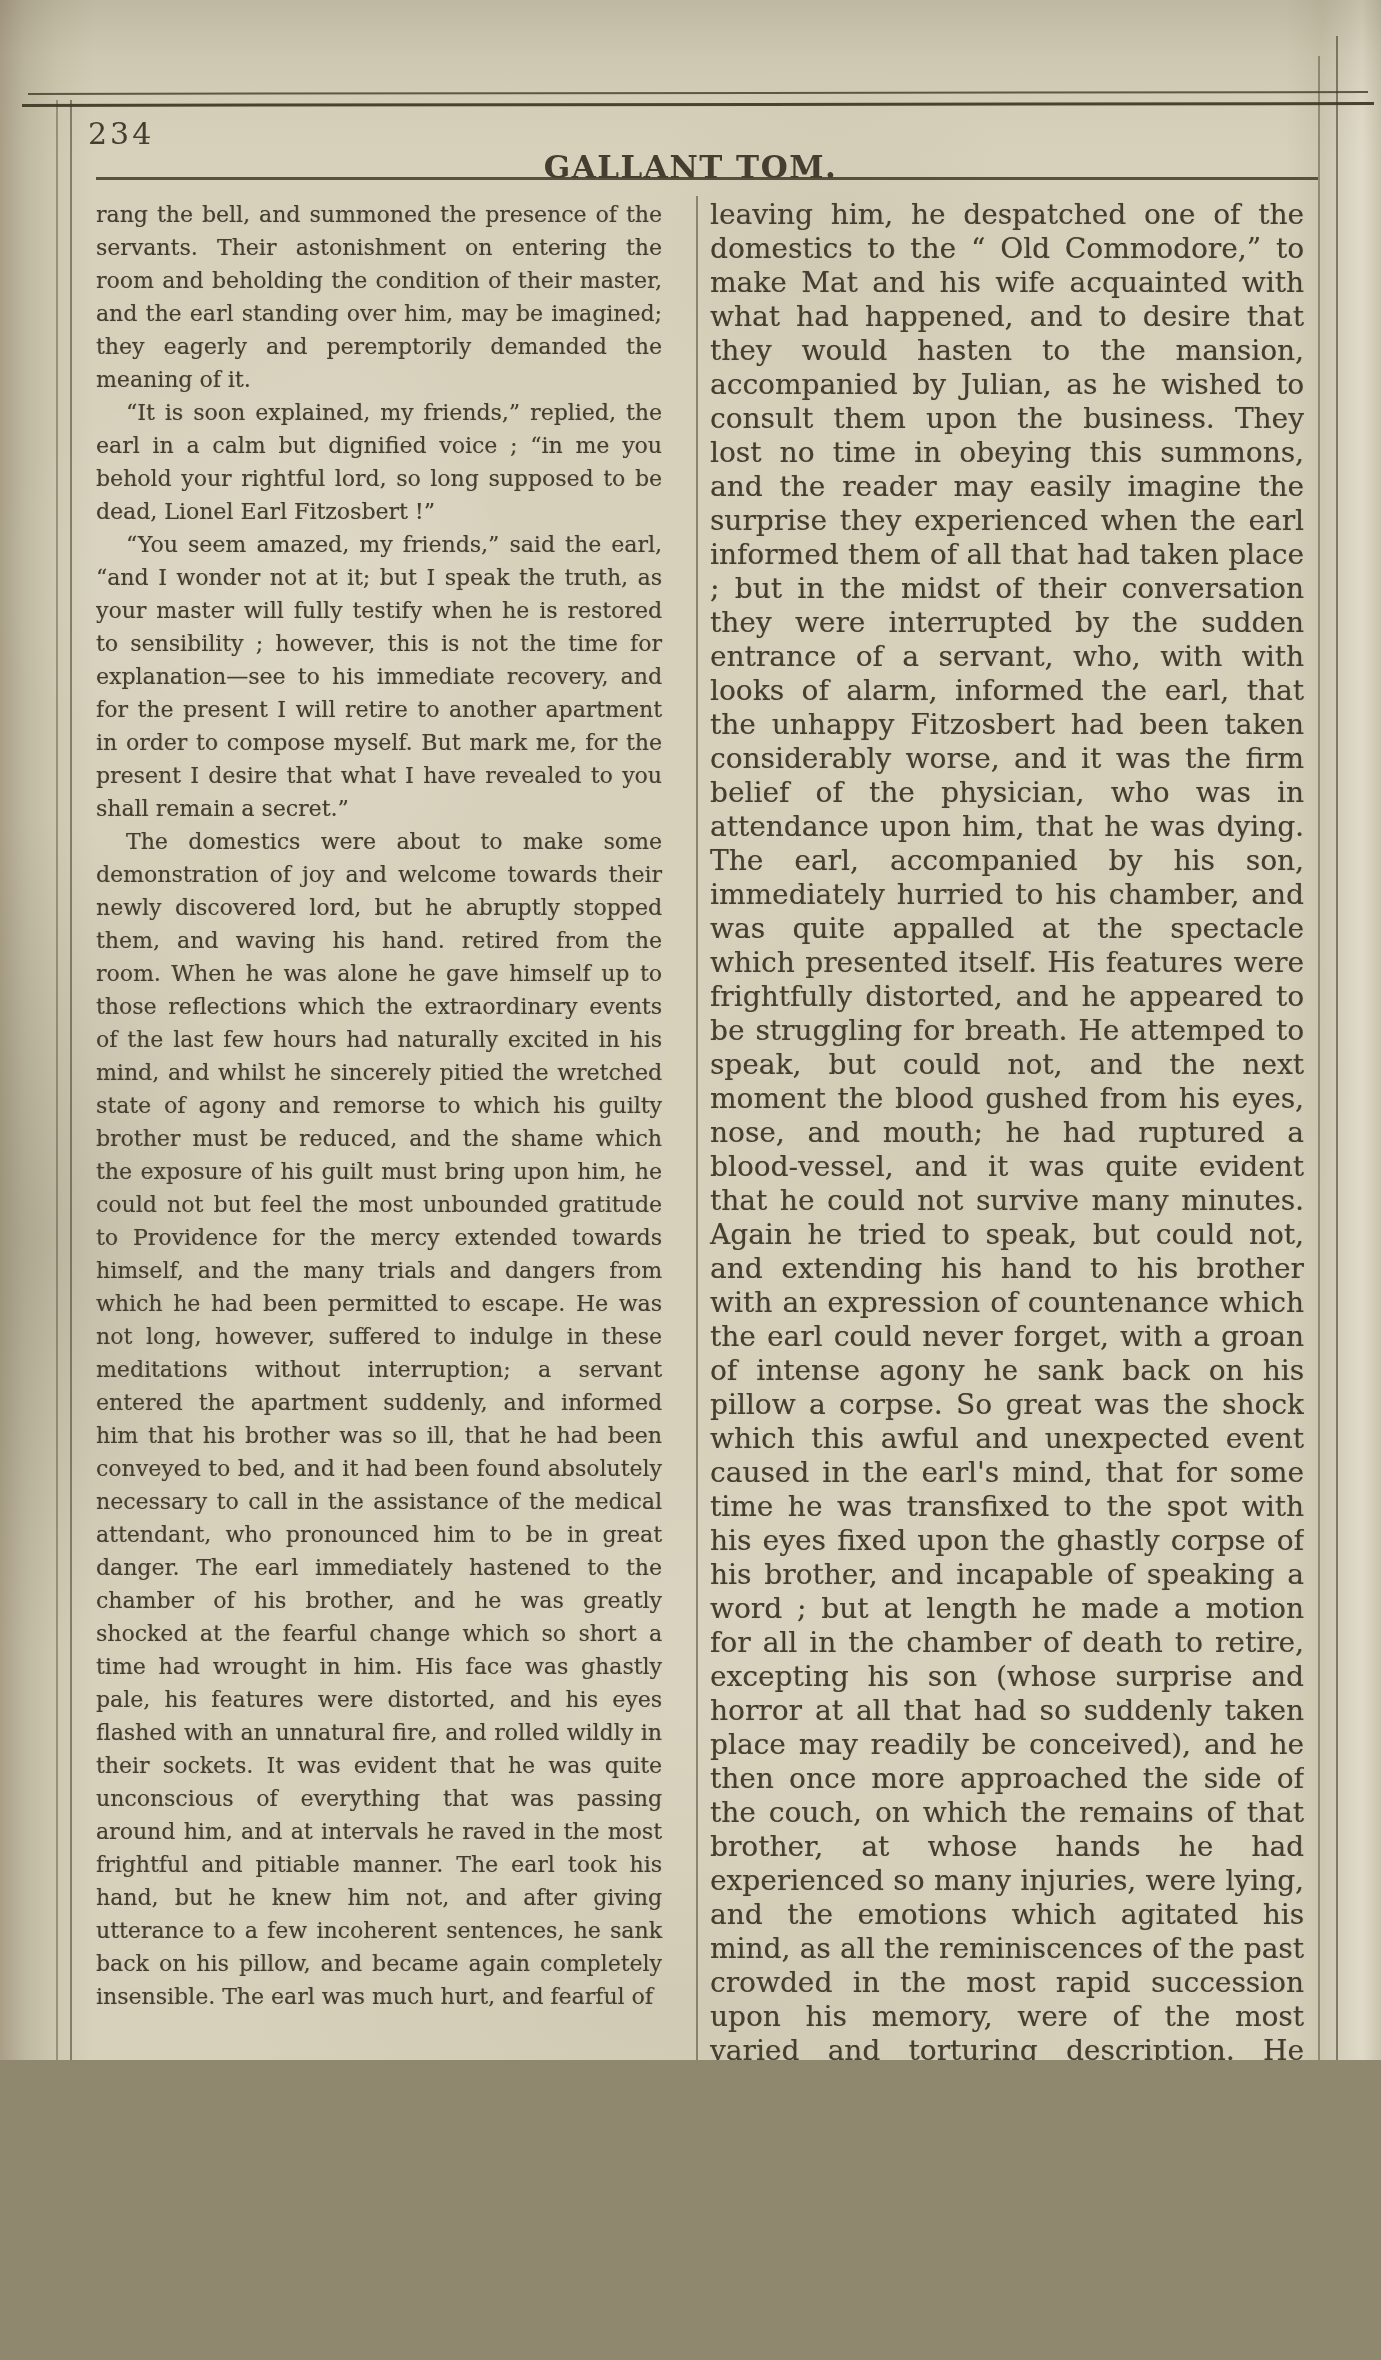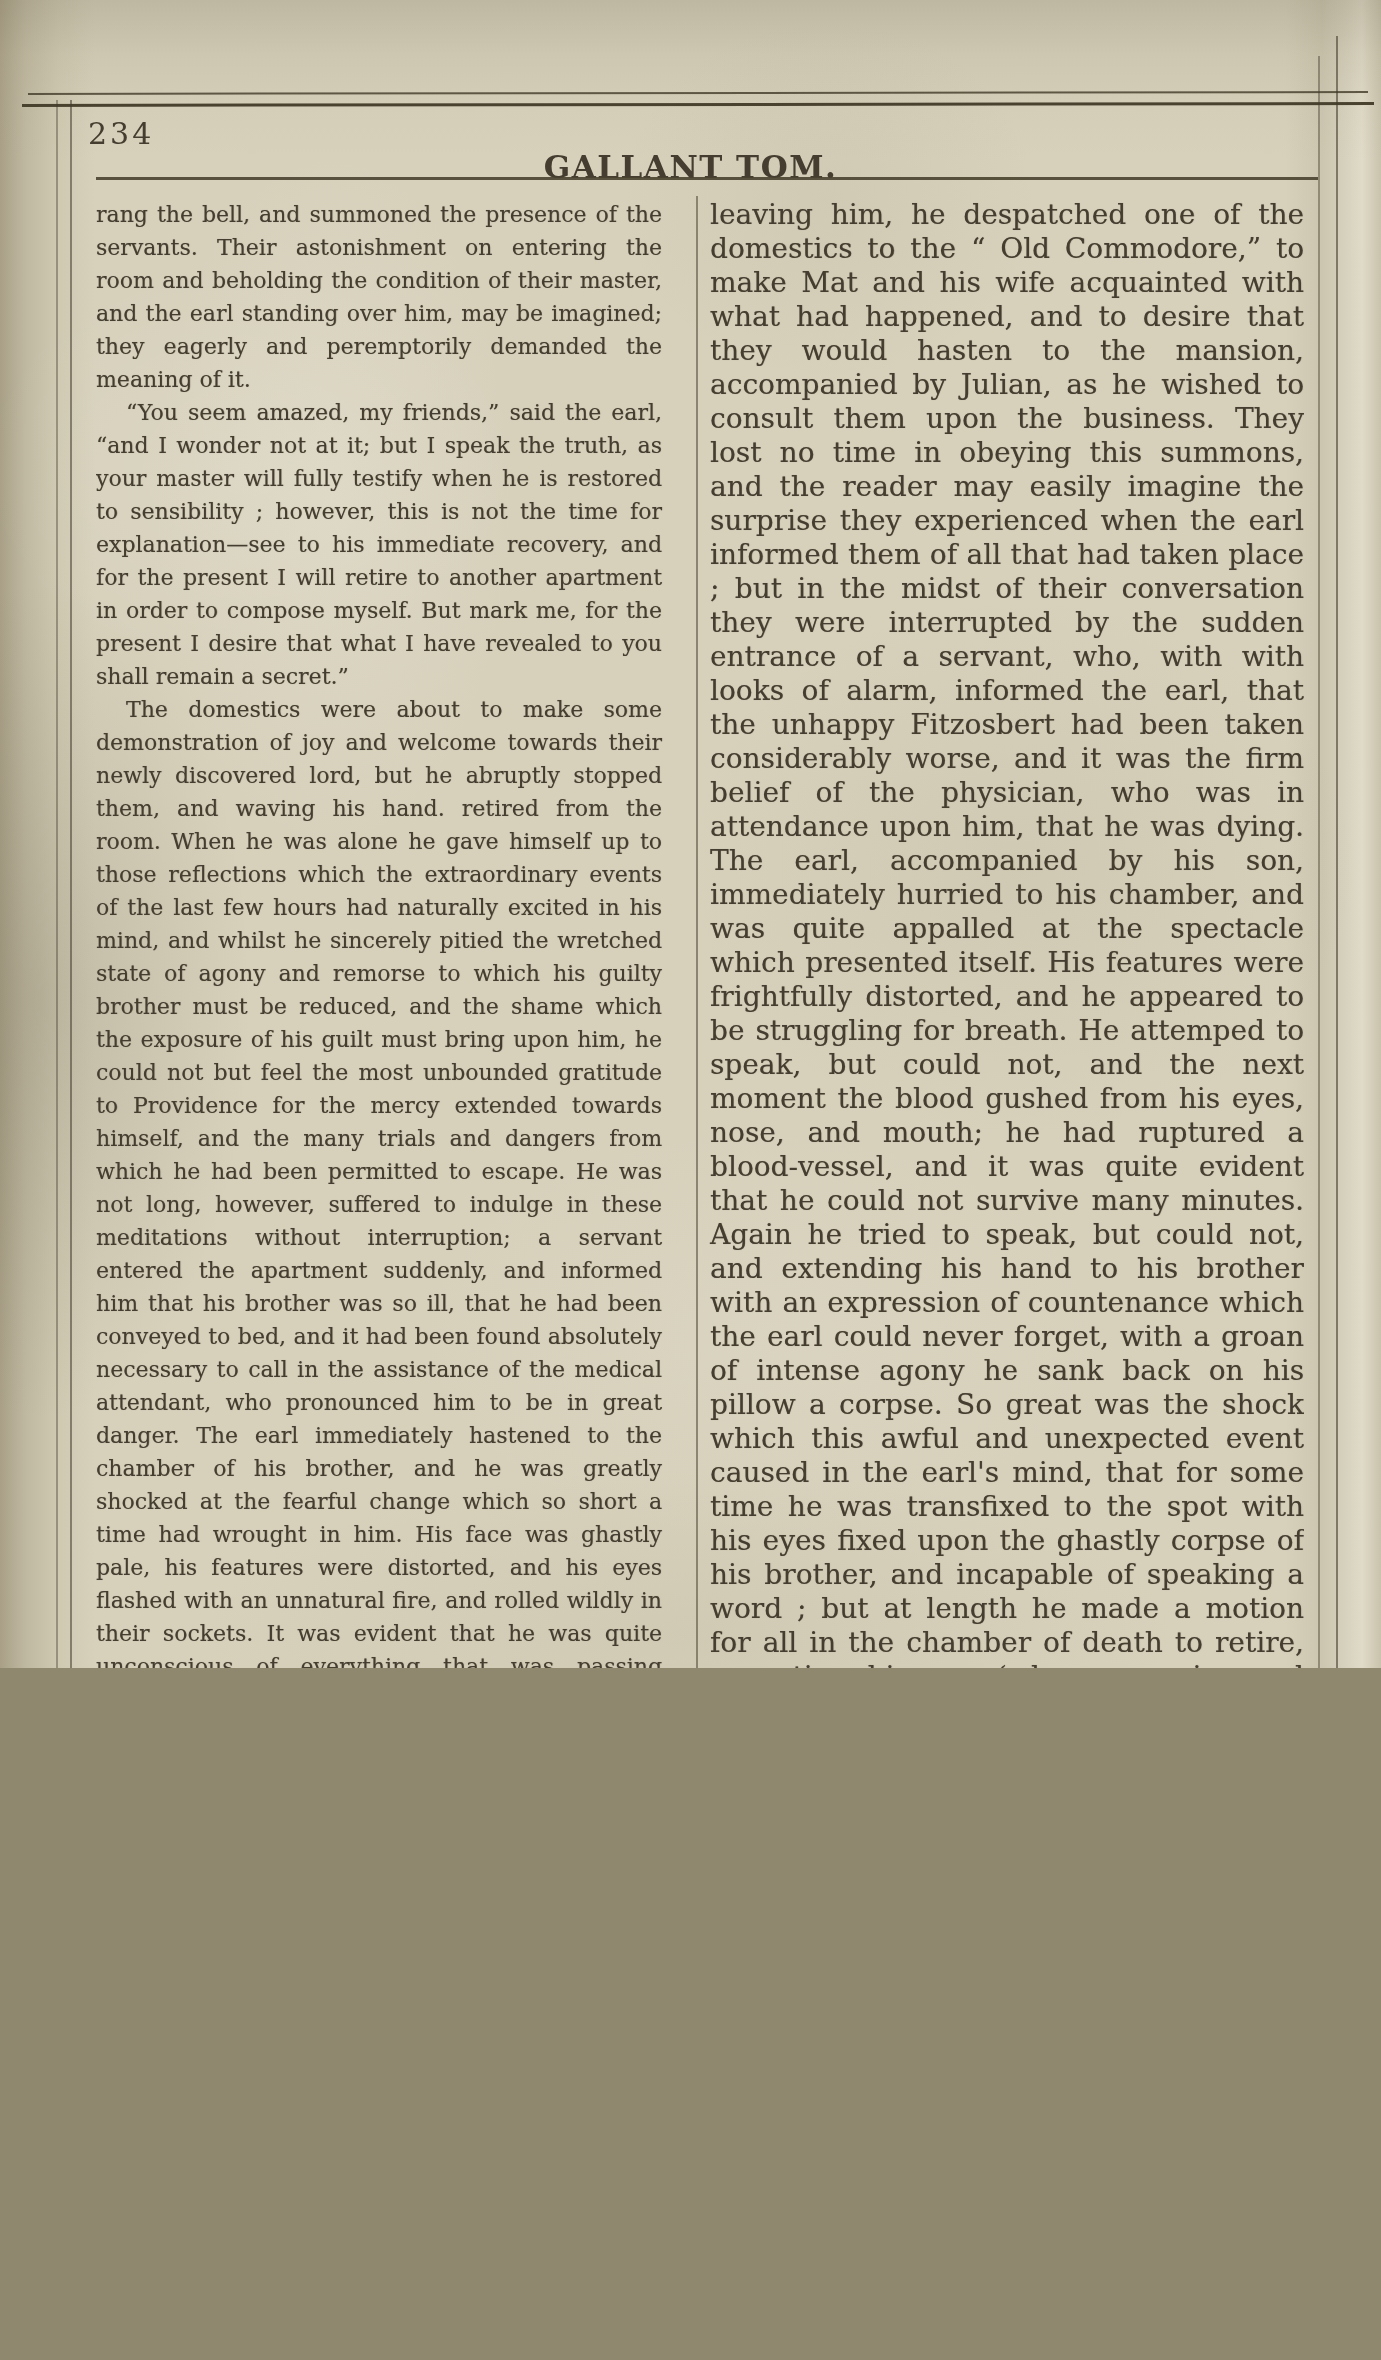--- a/index.html
+++ b/index.html
@@ -1,18 +1,18 @@
 <!DOCTYPE html>
 <html><head>
 <meta charset="utf-8">
 <style>
   html,body{margin:0;padding:0;background:#8f886f;}
   .page{
     position:relative;
-    width:1381px;height:1668px;
+    width:1381px;height:2060px;
     margin:0 auto;
     overflow:hidden;
     font-family:"DejaVu Serif","Liberation Serif",serif;
     color:#453e30;
     background:
       radial-gradient(ellipse 420px 320px at 18% 28%, rgba(255,255,255,0.10), transparent 65%),
       radial-gradient(ellipse 520px 420px at 74% 52%, rgba(118,108,80,0.08), transparent 65%),
       radial-gradient(ellipse 700px 240px at 50% 98%, rgba(148,138,108,0.10), transparent 70%),
       radial-gradient(ellipse 300px 600px at 3% 60%, rgba(90,82,62,0.18), transparent 70%),
       linear-gradient(180deg, rgba(125,116,92,0.28) 0px, rgba(160,152,126,0.18) 55px, rgba(160,152,126,0.05) 110px, rgba(0,0,0,0) 160px),
@@ -72,20 +72,21 @@
 
   <header>
     <span class="page-number">234</span>
     <span class="running-title">GALLANT TOM.</span>
   </header>
   <div class="rule-h header-rule"></div>
 
   <main class="columns">
     <section class="col col-left">
       <p>rang the bell, and summoned the presence of the servants.  Their astonishment on entering the room and beholding the condition of their master, and the earl standing over him, may be imagined; they eagerly and peremptorily demanded the meaning of it.</p>
+      <p>“It is soon explained, my friends,” replied, the earl in a calm but dignified voice ; “in me you behold your rightful lord, so long supposed to be dead, Lionel Earl Fitzosbert !”</p>
       <p>“You seem amazed, my friends,” said the earl, “and I wonder not at it; but I speak the truth, as your master will fully testify when he is restored to sensibility ; however, this is not the time for explanation—see to his immediate recovery, and for the present I will retire to another apartment in order to compose myself.  But mark me, for the present I desire that what I have revealed to you shall remain a secret.”</p>
       <p>The domestics were about to make some demonstration of joy and welcome towards their newly discovered lord, but he abruptly stopped them, and waving his hand. retired from the room.  When he was alone he gave himself up to those reflections which the extraordinary events of the last few hours had naturally excited in his mind, and whilst he sincerely pitied the wretched state of agony and remorse to which his guilty brother must be reduced, and the shame which the exposure of his guilt must bring upon him, he could not but feel the most unbounded gratitude to Providence for the mercy extended towards himself, and the many trials and dangers from which he had been permitted to escape.  He was not long, however, suffered to indulge in these meditations without interruption; a servant entered the apartment suddenly, and informed him that his brother was so ill, that he had been conveyed to bed, and it had been found absolutely necessary to call in the assistance of the medical attendant, who pronounced him to be in great danger. The earl immediately hastened to the chamber of his brother, and he was greatly shocked at the fearful change which so short a time had wrought in him.  His face was ghastly pale, his features were distorted, and his eyes flashed with an unnatural fire, and rolled wildly in their sockets.  It was evident that he was quite unconscious of everything that was passing around him, and at intervals he raved in the most frightful and pitiable manner. The earl took his hand, but he knew him not, and after giving utterance to a few incoherent sentences, he sank back on his pillow, and became again completely insensible.  The earl was much hurt, and fearful of</p>
     </section>
     <section class="col col-right">
       <p>leaving him, he despatched one of the domestics to the “ Old Commodore,” to make Mat and his wife acquainted with what had happened, and to desire that they would hasten to the mansion, accompanied by Julian, as he wished to consult them upon the business. They lost no time in obeying this summons, and the reader may easily imagine the surprise they experienced when the earl informed them of all that had taken place ; but in the midst of their conversation they were interrupted by the sudden entrance of a servant, who, with with looks of alarm, informed the earl, that the unhappy Fitzosbert had been taken considerably worse, and it was the firm belief of the physician, who was in attendance upon him, that he was dying.  The earl, accompanied by his son, immediately hurried to his chamber, and was quite appalled at the spectacle which presented itself.  His features were frightfully distorted, and he appeared to be struggling for breath.  He attemped to speak, but could not, and the next moment the blood gushed from his eyes, nose, and mouth; he had ruptured a blood-vessel, and it was quite evident that he could not survive many minutes.  Again he tried to speak, but could not, and extending his hand to his brother with an expression of countenance which the earl could never forget, with a groan of intense agony he sank back on his pillow a corpse.  So great was the shock which this awful and unexpected event caused in the earl's mind, that for some time he was transfixed to the spot with his eyes fixed upon the ghastly corpse of his brother, and incapable of speaking a word ; but at length he made a motion for all in the chamber of death to retire, excepting his son (whose surprise and horror at all that had so suddenly taken place may readily be conceived), and he then once more approached the side of the couch, on which the remains of that brother, at whose hands he had experienced so many injuries, were lying, and the emotions which agitated his mind, as all the reminiscences of the past crowded in the most rapid succession upon his memory, were of the most varied and torturing description.  He sighed deeply, clasped his hands together, and, in spite of all his manly efforts to the contrary, tears gushed to his eyes.  They were tears of heartfelt pity and regret.  The breathless silence that reigned in that chamber was solemn and impressive, and had the most powerful effect upon the mind of the youthful Julian.  Notwithstanding all the wrongs himself and his noble father had experienced from Lord Fitzosbert, he could not gaze upon his fearful and sudden death without feelings of the deepest horror, and, at the same time a sincere emotion of pity took possession of his breast, and made him for the moment forget the guilty past.  He, however, did not offer to interrupt the solemn medi-</p>
     </section>
   </main>
   <div class="rule-v column-divider"></div>
 
   <div class="rule-h bottom-rule-1"></div>

